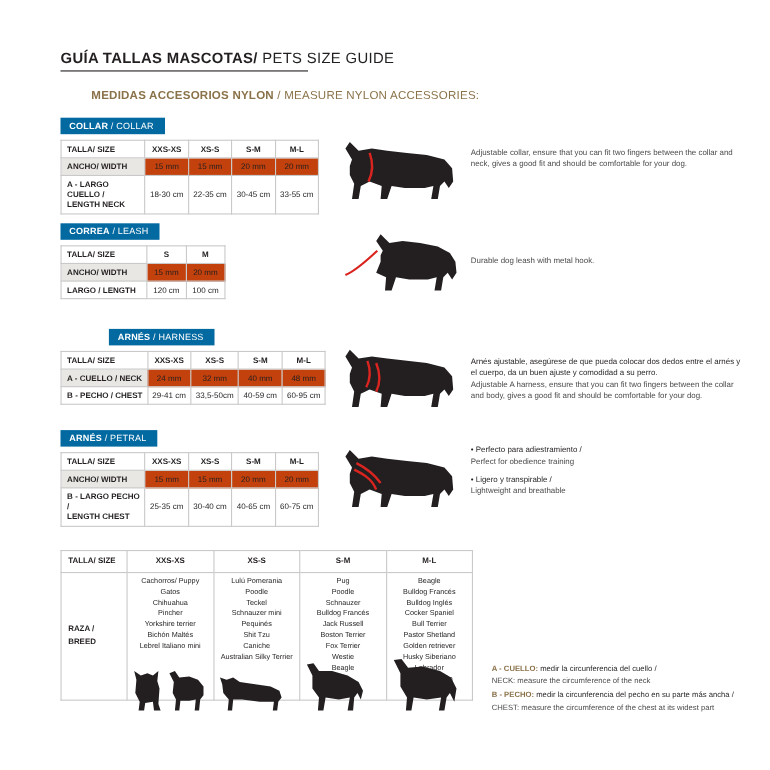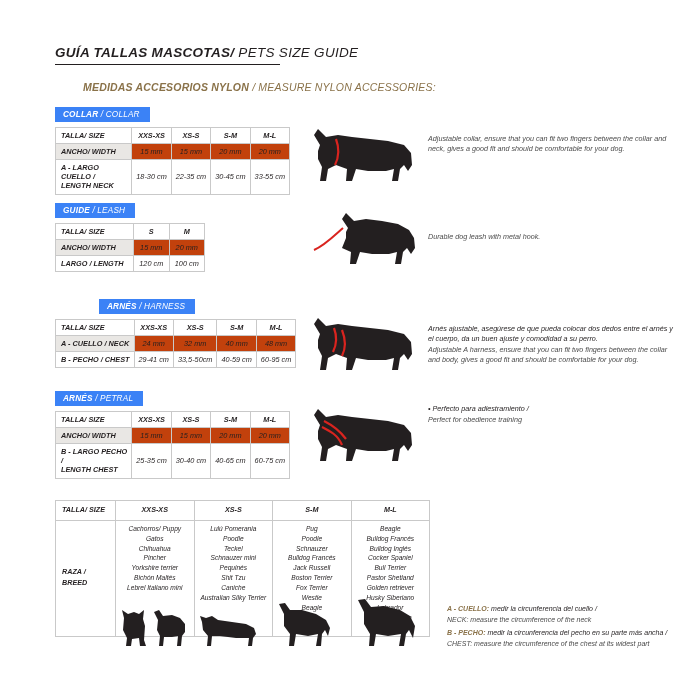--- a/index.html
+++ b/index.html
@@ -4,21 +4,21 @@
 <style>
   html,body{margin:0;padding:0;}
   body{
     width:700px;height:700px;
     background:#ffffff;
     font-family:"Liberation Sans", sans-serif;
     color:#231f20;
     position:relative;
     overflow:hidden;
   }
-  .page{position:absolute;left:0;top:0;width:618px;height:700px;font-style:italic;}
+  .page{position:absolute;left:0;top:0;width:618px;height:700px;}
 
   
   .main-title{
     position:absolute;left:55px;top:45px;
     font-size:13.5px;font-weight:bold;letter-spacing:.3px;
     color:#231f20;white-space:nowrap;
   }
   .main-title .light{font-weight:normal;}
   .title-rule{
     position:absolute;left:55px;top:64px;width:225px;height:1px;background:#231f20;
@@ -26,21 +26,21 @@
   .sub-title{
     position:absolute;left:55px;top:81px;
     font-size:10.5px;font-weight:bold;letter-spacing:.2px;
     color:#8a7249;white-space:nowrap;padding-left:28px;
   }
   .sub-title .light{font-weight:normal;}
 
   
   .sec-label{
     position:absolute;
-    background:#3b82f6;
+    background:#0369a1;
     color:#ffffff;
     font-size:8.2px;font-weight:bold;
     letter-spacing:.2px;
     padding:3px 10px 3px 8px;
     white-space:nowrap;
   }
   .sec-label .light{font-weight:normal;}
 
   
   table.size{
@@ -165,21 +165,21 @@
   <svg class="sil" style="left:312px;top:125px;" width="105" height="66" viewBox="0 0 105 66">
     <path fill="#231f20" d="M8 20 L2 10 L6 4 L14 12 L26 10 L40 12 L58 14 L76 16 L92 20 L99 28 L100 40 L96 46 L92 40 L88 44 L86 56 L80 56 L82 44 L74 46 L56 46 L44 44 L40 56 L34 56 L35 44 L24 40 L16 44 L14 56 L8 56 L10 42 L6 34 L6 26 Z"></path>
     <path class="markline" d="M24 14 C27 22, 27 32, 23 40"></path>
   </svg>
 
   <div class="desc" style="left:428px;top:134px;">
     <span class="en">Adjustable collar, ensure that you can fit two fingers between the collar and neck, gives a good fit and should be comfortable for your dog.</span>
   </div>
 
   <div class="sec-label" style="left:55px;top:203px;">
-    <span>GUIDE</span><span class="light"> / LEASH</span>
+    <span>CORREA</span><span class="light"> / LEASH</span>
   </div>
   <table class="size" style="left:55px;top:223px;width:150px;">
     <tbody>
         <tr class="hdr">
       <td class="rowhead" style="width:68px;">TALLA/ SIZE</td>
       <td>S</td>
       <td>M</td>
     </tr>
     <tr class="shade">
       <td class="rowhead shade">ANCHO/ WIDTH</td>
@@ -276,20 +276,24 @@
   <svg class="sil" style="left:312px;top:405px;" width="105" height="66" viewBox="0 0 105 66">
     <path fill="#231f20" d="M8 20 L2 10 L6 4 L14 12 L26 10 L40 12 L58 14 L76 16 L92 20 L99 28 L100 40 L96 46 L92 40 L88 44 L86 56 L80 56 L82 44 L74 46 L56 46 L44 44 L40 56 L34 56 L35 44 L24 40 L16 44 L14 56 L8 56 L10 42 L6 34 L6 26 Z"></path>
     <path class="markline" d="M10 22 C18 26, 26 30, 30 40"></path>
     <path class="markline" d="M12 16 C20 20, 28 26, 34 34"></path>
   </svg>
 
   <div class="bullets" style="left:428px;top:404px;">
     <div>
       <span>• Perfecto para adiestramiento /</span><br>
       <span class="en">Perfect for obedience training</span>
+    </div>
+    <div>
+      <span>• Ligero y transpirable /</span><br>
+      <span class="en">Lightweight and breathable</span>
     </div>
   </div>
 
   <table class="breed" style="left:55px;top:500px;width:375px;">
     <tbody>
         <tr>
       <td class="lefthdr" style="width:55px;">TALLA/ SIZE</td>
       <td class="hdrcell" style="width:80px;">XXS-XS</td>
       <td class="hdrcell" style="width:80px;">XS-S</td>
       <td class="hdrcell" style="width:80px;">S-M</td>

